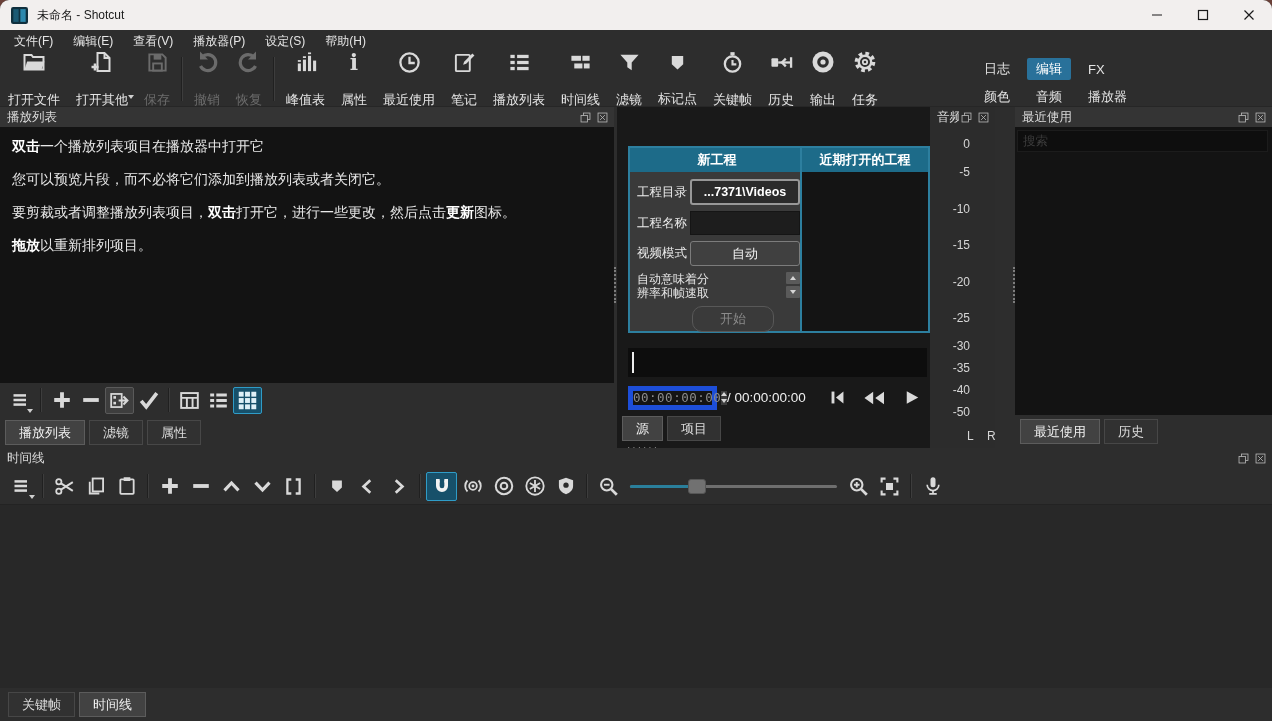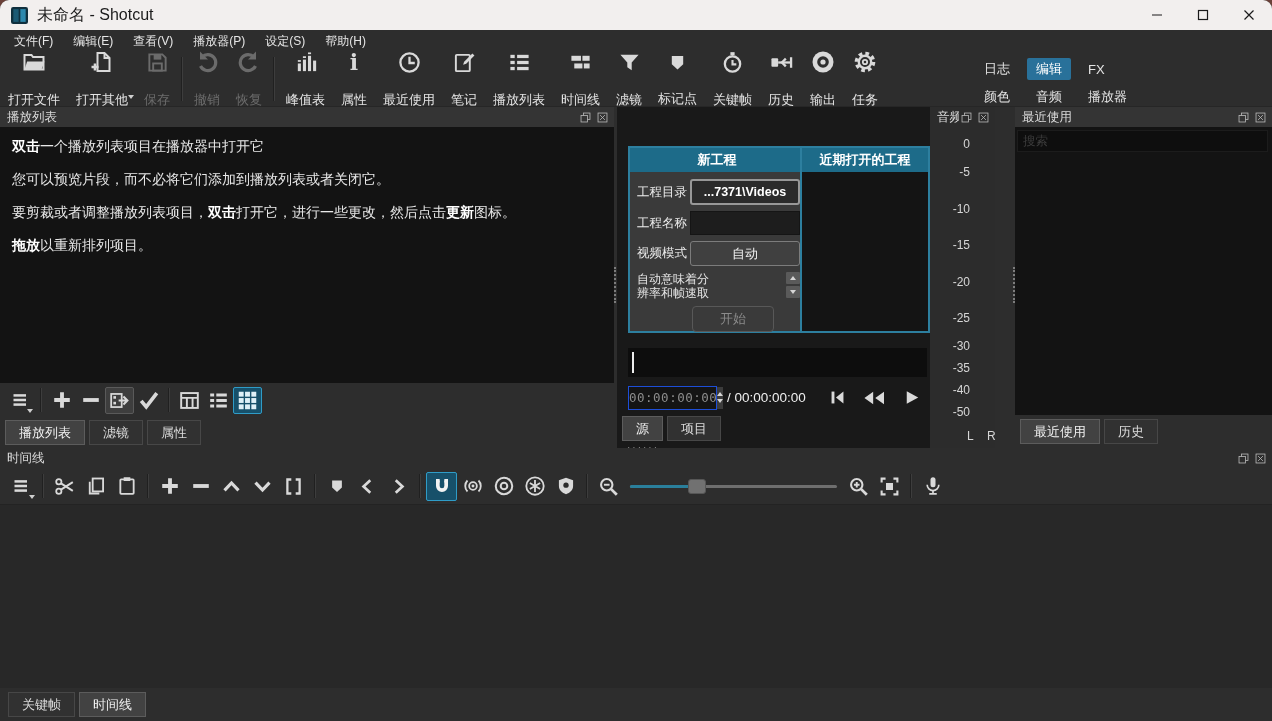--- a/index.html
+++ b/index.html
@@ -7,21 +7,21 @@
     width:1272px;height:721px;overflow:hidden;position:relative;
     background:#6a4038;
     font-family:"Liberation Sans","DejaVu Sans",sans-serif;
     -webkit-font-smoothing:antialiased;
     user-select:none;
   }
   .window{position:absolute;left:0;top:0;width:1272px;height:721px;background:#2d2d2d;border-radius:9px 9px 0 0;overflow:hidden}
   
   .titlebar{position:absolute;left:0;top:0;width:100%;height:30px;background:#f2efee;display:flex;align-items:center}
   .applogo{width:17px;height:17px;margin-left:11px;flex:none}
-  .apptitle{margin-left:9px;font-size:16px;color:#1b1b1b}
+  .apptitle{margin-left:9px;font-size:12px;color:#1b1b1b}
   .wctrl{position:absolute;top:0;right:0;height:30px;display:flex}
   .wbtn{width:46px;height:30px;display:flex;align-items:center;justify-content:center}
   
   .menubar{position:absolute;left:0;top:30px;width:100%;height:22px;background:#2d2d2d;display:flex;align-items:center;padding-left:4px;box-sizing:border-box}
   .menuitem{padding:0 10px;font-size:12px;color:#e6e6e6;line-height:22px}
   
   .toolbar{position:absolute;left:0;top:52px;width:100%;height:55px;background:#2d2d2d;display:flex;align-items:stretch;border-bottom:1px solid #262626;box-sizing:border-box}
   .tbtn{display:flex;flex-direction:column;align-items:center;justify-content:center;padding:3px 8px 2px;color:#e4e4e4;position:relative}
   .tbtn .tic{height:26px;display:flex;align-items:center;justify-content:center;color:#d9d9d9}
   .tbtn .tlabel{font-size:13px;margin-top:17px;white-space:nowrap}
@@ -62,25 +62,25 @@
   .fctrl{flex:1;min-width:0}
   .dirbtn{height:22px;background:#2b2b2b;border:2px solid #989898;border-radius:3px;color:#fff;font-weight:bold;font-size:12.5px;display:flex;align-items:center;justify-content:center;white-space:nowrap;overflow:hidden}
   .nameinput{width:100%;height:24px;background:#1d1d1d;border:1px solid #151515;box-sizing:border-box;color:#e8e8e8;font-size:12.5px;padding:0 4px;outline:none;font-family:inherit}
   .modebtn{height:23px;background:#404040;border:1px solid #7c7c7c;border-radius:3px;color:#f0f0f0;font-size:13px;display:flex;align-items:center;justify-content:center}
   .hintrow{display:flex;margin-bottom:5px}
   .hinttext{flex:1;font-size:12px;color:#e6e6e6;line-height:1.2;height:29px;overflow:hidden}
   .spincol{width:14px;display:flex;flex-direction:column;gap:2px;flex:none;margin-left:2px}
   .spinbtn{height:12px;background:#5a5a5a;border-radius:1px;display:flex;align-items:center;justify-content:center}
   .tri-up{width:0;height:0;border-left:3.5px solid transparent;border-right:3.5px solid transparent;border-bottom:4.5px solid #d6d6d6}
   .tri-dn{width:0;height:0;border-left:3.5px solid transparent;border-right:3.5px solid transparent;border-top:4.5px solid #d6d6d6}
-  .startbtn{margin:2px 0 0 55px;width:80px;height:24px;background:#3a3a3a;border:1px solid #585858;border-radius:4px;color:#8b8b8b;font-size:13px;display:flex;align-items:center;justify-content:center}
+  .startbtn{margin:2px 0 0 55px;width:80px;height:24px;background:#3a3a3a;border:1px solid #585858;border-radius:10px;color:#8b8b8b;font-size:13px;display:flex;align-items:center;justify-content:center}
   .seekbar{position:absolute;left:11px;top:241px;width:299px;height:29px;background:#0d0d0d}
   .seekcursor{position:absolute;left:4px;top:4px;width:2px;height:21px;background:#ececec}
   .transport{position:absolute;left:11px;top:278px;width:300px;height:25px;display:flex;align-items:center}
-  .tcbox{width:89px;height:24px;background:#141414;border:1px solid #1d4ed8;box-sizing:border-box;display:flex;align-items:center;position:relative}
+  .tcbox{width:89px;height:24px;background:#141414;border:5px solid #1d4ed8;box-sizing:border-box;display:flex;align-items:center;position:relative}
   .tctext{flex:1;text-align:center;font-family:"DejaVu Sans Mono","Liberation Mono",monospace;font-size:12.5px;color:#8d8d8d;letter-spacing:0.5px}
   .tcspin{width:14px;height:100%;background:#3c3c3c;display:flex;flex-direction:column;align-items:center;justify-content:center;gap:3px}
   .durtext{margin-left:10px;font-size:13.5px;color:#efefef;white-space:nowrap}
   .transbtn{width:27px;height:24px;display:flex;align-items:center;justify-content:center;color:#dadada}
   .pl-tabs2{position:absolute;left:5px;top:309px;display:flex;align-items:center}
   .dots-h{position:absolute;left:10px;top:338px;color:#8a8a8a;font-size:10px;letter-spacing:2px;line-height:6px}
   
   .dock-audio{position:absolute;left:930px;top:107px;width:65px;height:341px;background:#2c2c2c}
   .au-num{position:absolute;width:40px;text-align:right;font-size:12px;color:#d6d6d6}
   .au-ch{position:absolute;top:322px;font-size:12px;color:#d6d6d6}

